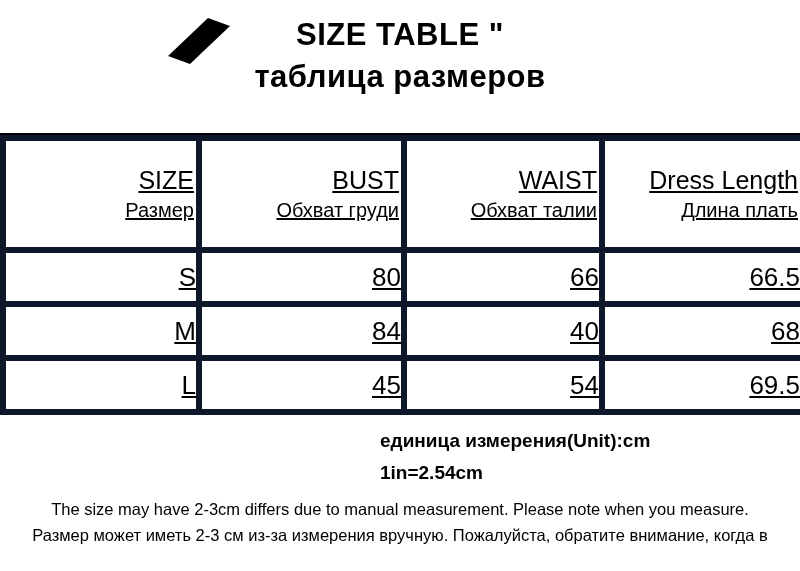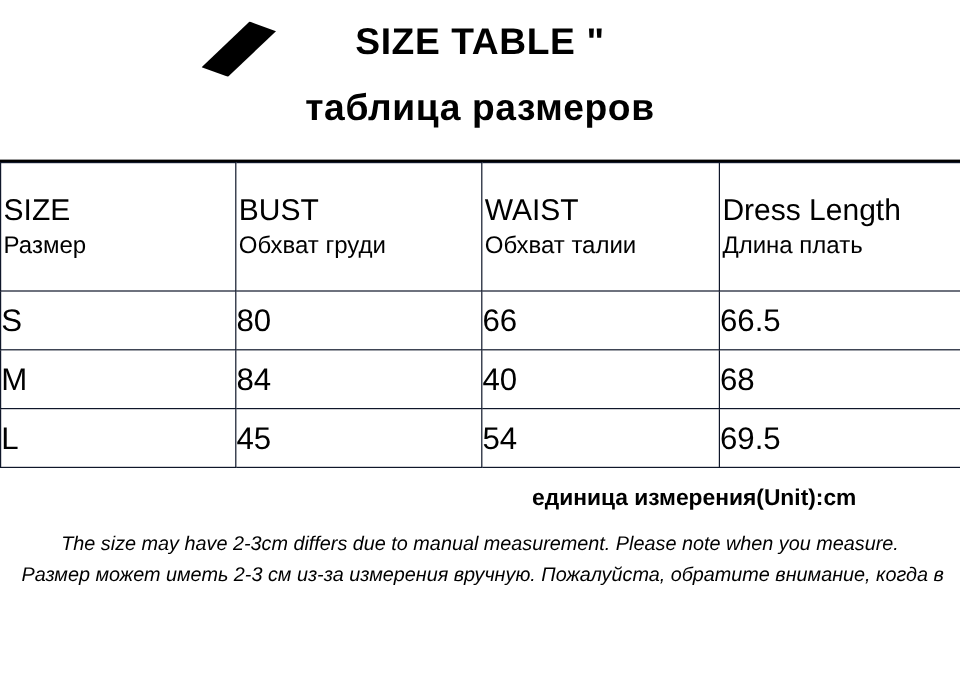--- a/index.html
+++ b/index.html
@@ -55,34 +55,35 @@
     font-size: 31px;
     font-weight: bold;
     letter-spacing: 0.5px;
     line-height: 1.2;
   }
   .title-line2 {
     font-size: 31px;
     font-weight: bold;
     letter-spacing: 0.5px;
     line-height: 1.25;
-    margin-top: 18px;
+    margin-top: 5px;
   }
 
   
   table.size-table {
     width: 100%;
     border-collapse: collapse;
     table-layout: fixed;
   }
   table.size-table td {
-    border: 1px solid #0f172a;
-    text-align: left;
+    border: 6px solid #0f172a;
+    text-align: right;
     vertical-align: middle;
     padding: 0;
+    text-decoration: underline;
   }
   table.size-table tr.head-row td {
     height: 98px;
     padding: 4px 2px;
   }
   .col-size { width: 196px; }
   .col-bust { width: 205px; }
   .col-waist { width: 198px; }
   .col-len   { width: 201px; }
 
@@ -99,21 +100,20 @@
     white-space: nowrap;
   }
   table.size-table tr.data-row td {
     height: 48px;
     font-size: 26px;
   }
   .cell-label { font-size: 26px; }
 
   
   .unit-block {
-    text-align: center;
     padding-top: 12px;
     padding-right: 23px;
     padding-left: 380px;
   }
   .unit-line1 {
     font-size: 19px;
     font-weight: bold;
     line-height: 1.45;
   }
   .unit-line2 {
@@ -126,21 +126,20 @@
   
   .footer-note {
     margin-top: 10px;
     padding: 0 18px;
     text-align: center;
   }
   .note-line {
     font-size: 16.5px;
     line-height: 1.6;
     white-space: nowrap;
-    font-style: italic;
   }
 </style>
 </head>
 <body>
 
 <div class="sheet">
 
   <div class="header">
     <div class="brand-mark">
       <svg width="62" height="46" viewBox="0 0 62 46" xmlns="http://www.w3.org/2000/svg">
@@ -197,20 +196,21 @@
         <td class="cell-label">L</td>
         <td>45</td>
         <td>54</td>
         <td>69.5</td>
       </tr>
     </tbody>
   </table>
 
   <div class="unit-block">
     <div class="unit-line1">единица измерения(Unit):cm</div>
+    <div class="unit-line2">1in=2.54cm</div>
   </div>
 
   <div class="footer-note">
     <div class="note-line">The size may have 2-3cm differs due to manual measurement. Please note when you measure.</div>
     <div class="note-line">Размер может иметь 2-3 см из-за измерения вручную. Пожалуйста, обратите внимание, когда в</div>
   </div>
 
 </div>
 
 </body></html>

